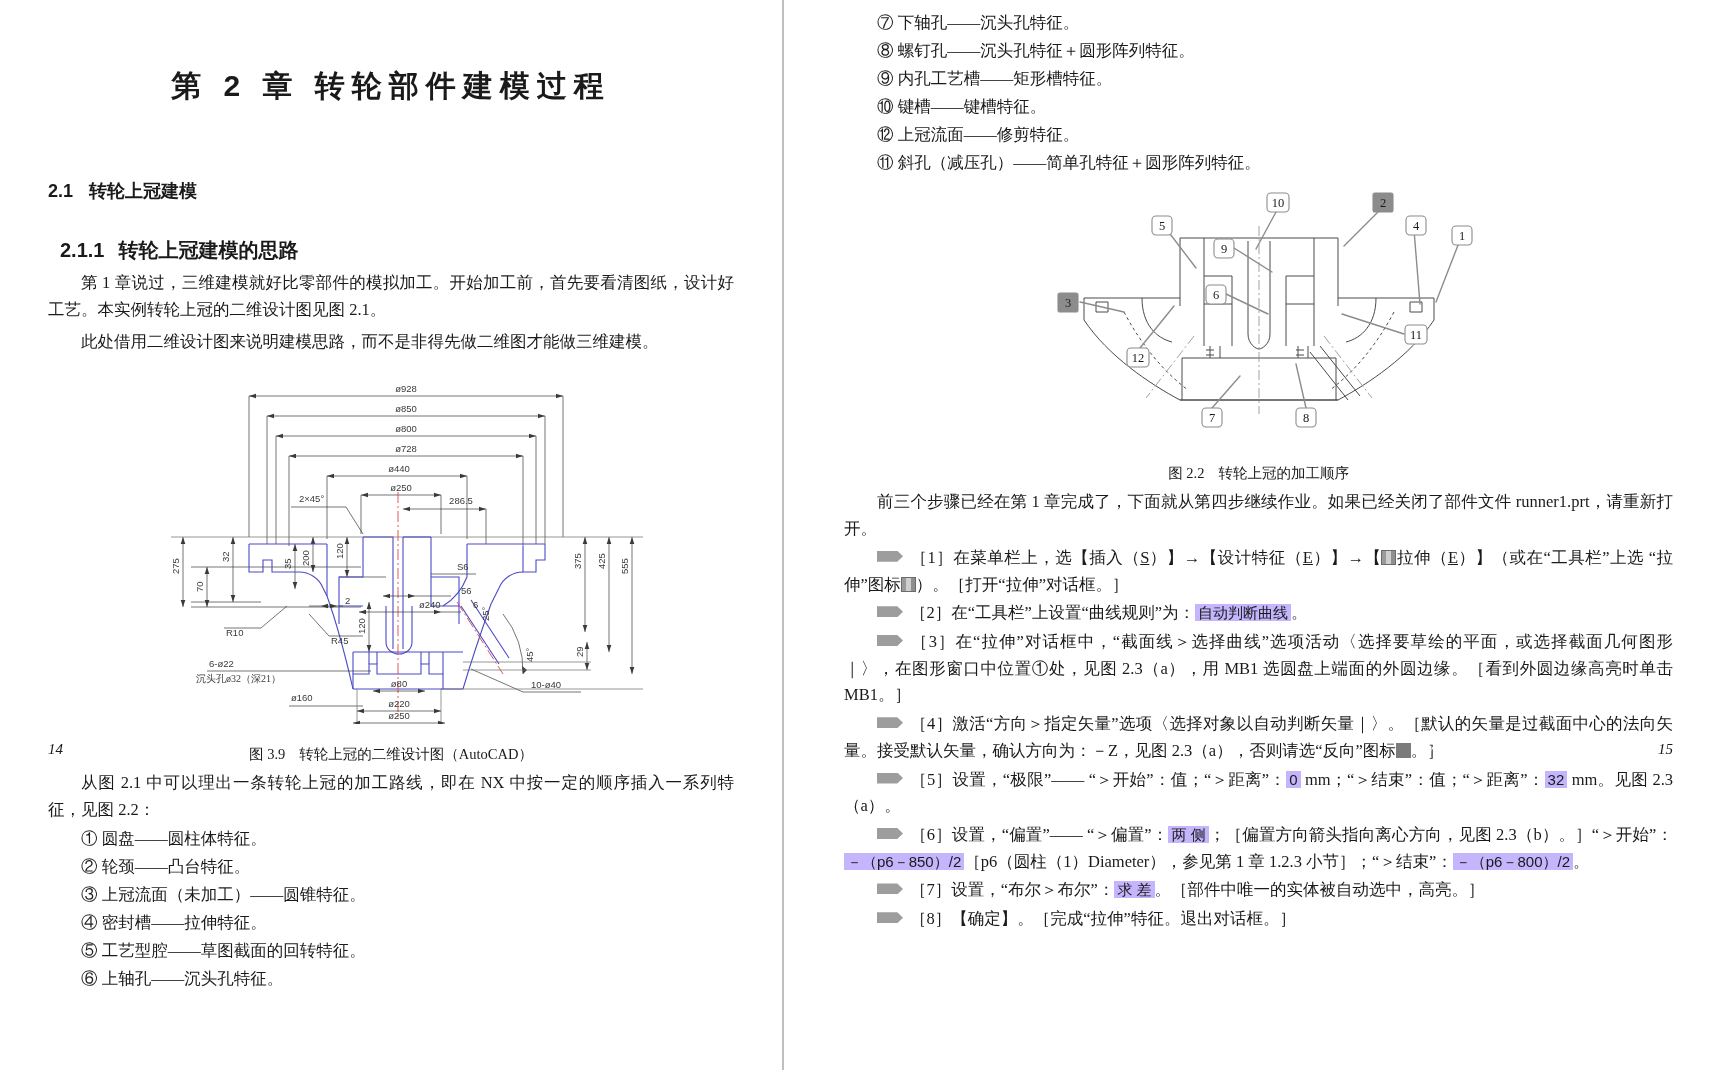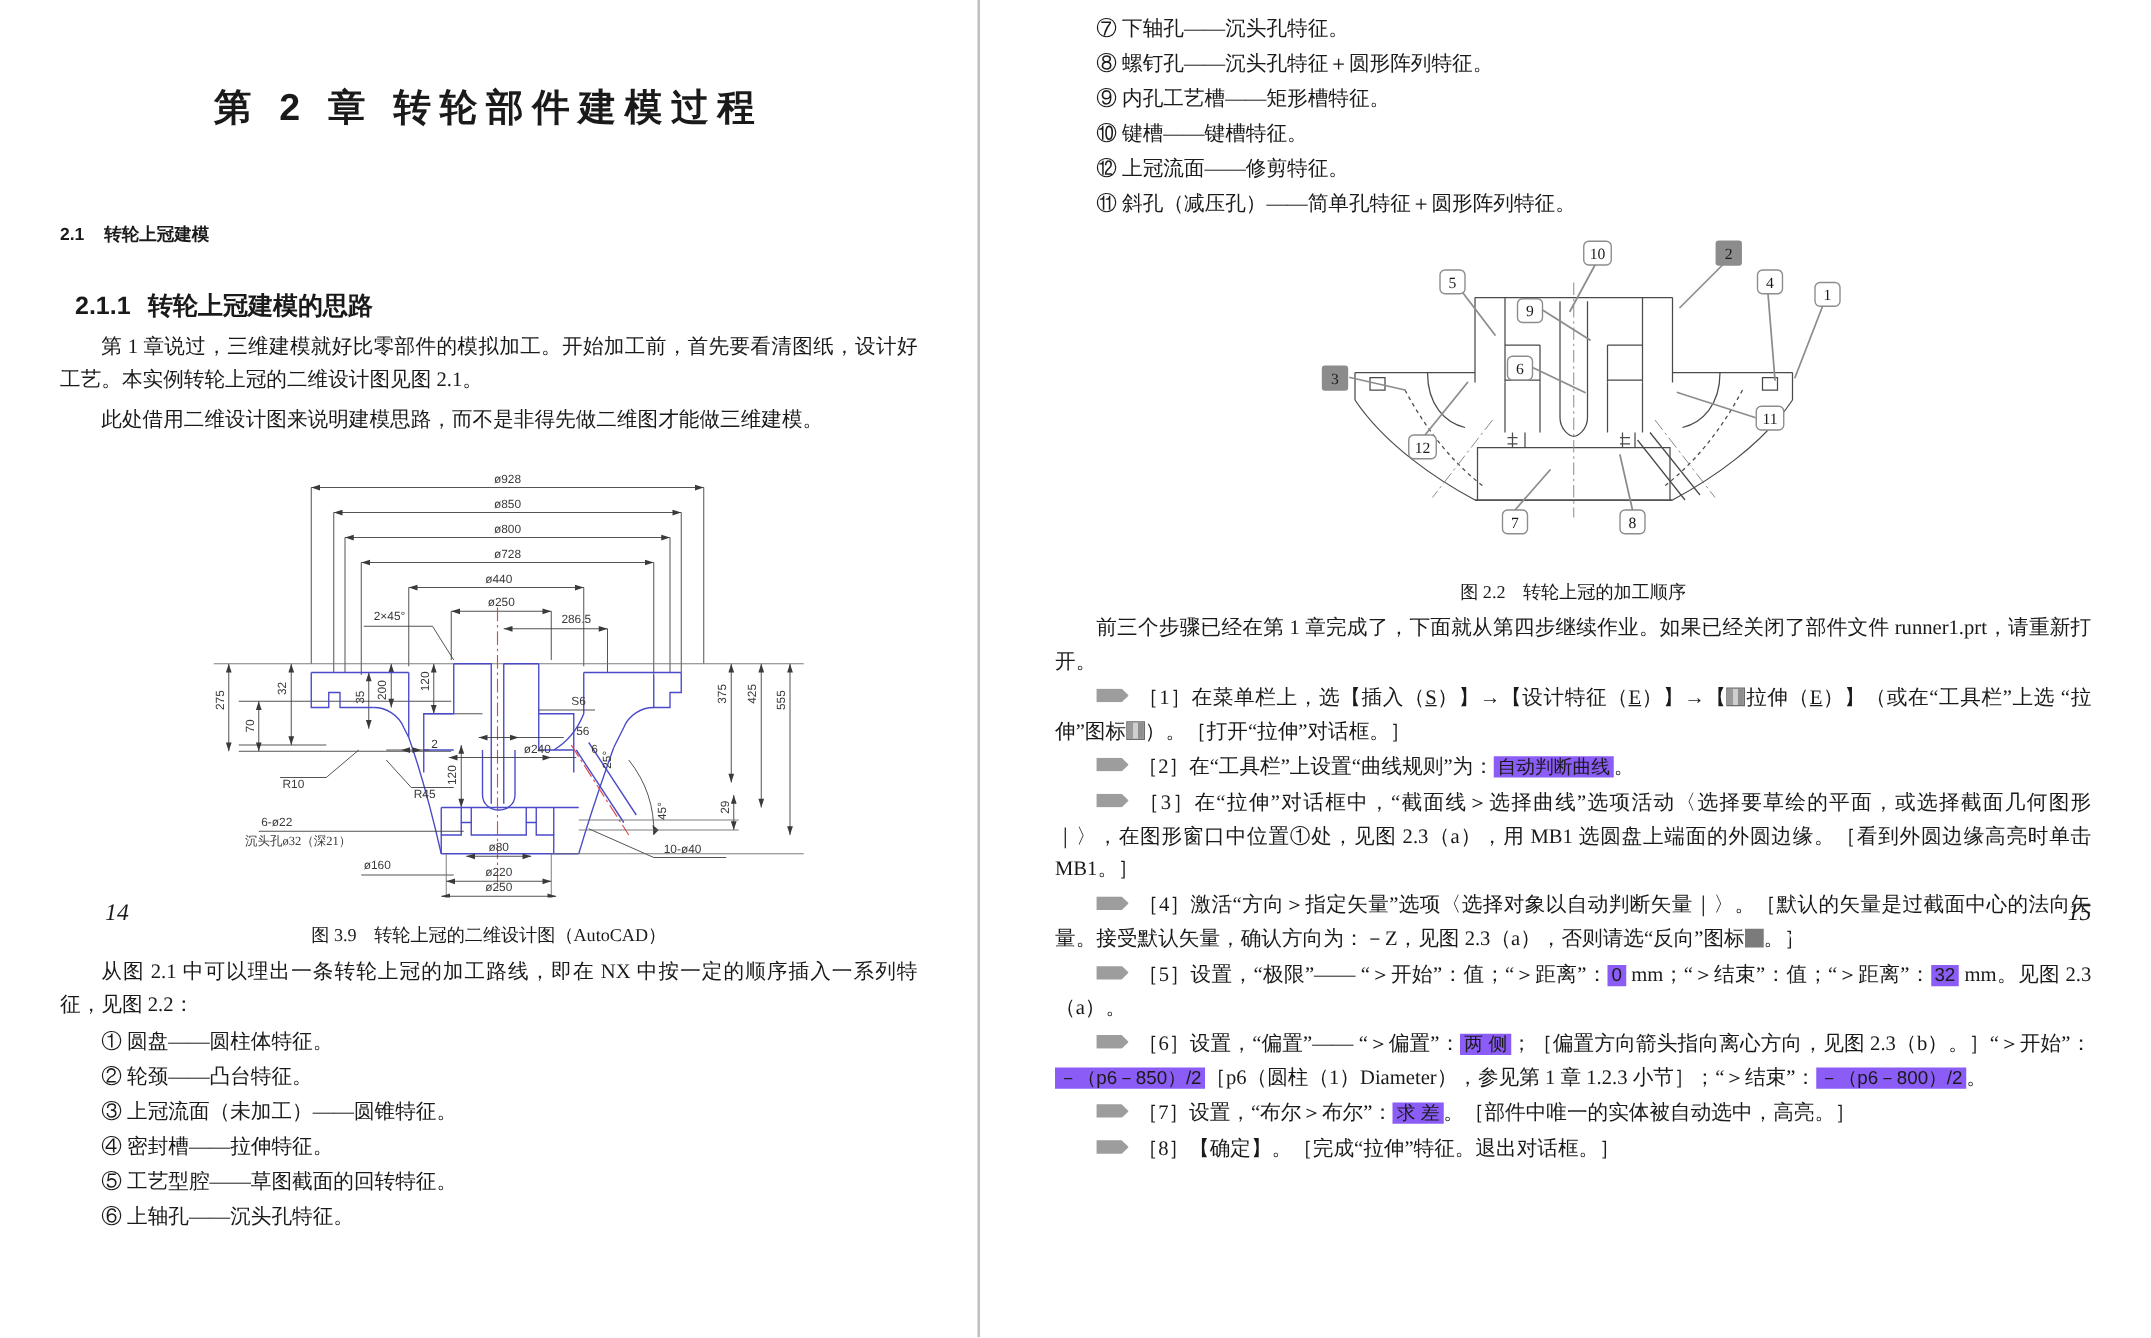--- a/index.html
+++ b/index.html
@@ -23,21 +23,21 @@
   
   .chapter-title {
     text-align: center;
     font-size: 30px;
     font-weight: 700;
     letter-spacing: 7px;
     margin: 66px 0 0 0;
     font-family: "Liberation Sans", sans-serif;
   }
   .h2 {
-    font-size: 14px; font-weight: 700;
+    font-size: 18px; font-weight: 700;
     margin: 72px 0 0 0;
     font-family: "Liberation Sans", sans-serif;
   }
   .h2 .num { letter-spacing: 0px; margin-right: 16px; }
   .h3 {
     font-size: 20px; font-weight: 700;
     margin: 34px 0 0 12px;
     font-family: "Liberation Sans", sans-serif;
   }
   .h3 .num { margin-right: 14px; }
@@ -55,31 +55,30 @@
     text-indent: 2em;
   }
   .fig-caption {
     text-align: center;
     font-size: 14.5px;
     margin: 16px 0 0 0;
   }
   .fig-caption .sp { display: inline-block; width: 14px; }
   .folio {
     position: absolute;
-    bottom: 36px;
-    font-size: 19px;
+    bottom: 20px;
+    font-size: 15px;
     font-style: italic;
-    margin-left: 36px;
   }
   .folio-left { left: 48px; }
   .folio-right { right: 48px; text-align: right; }
 
   
   .hl {
-    background: #8b5cf6;
+    background: #c4b5fd;
     padding: 0 3px;
     font-size: 15px;
     font-family: "Liberation Sans", sans-serif;
   }
   .inline-icon {
     display: inline-block;
     width: 15px; height: 15px;
     background: linear-gradient(90deg,#9a9a9a 0 33%, #cfcfcf 33% 66%, #8f8f8f 66% 100%);
     vertical-align: -2px;
     border: 1px solid #6b6b6b;

